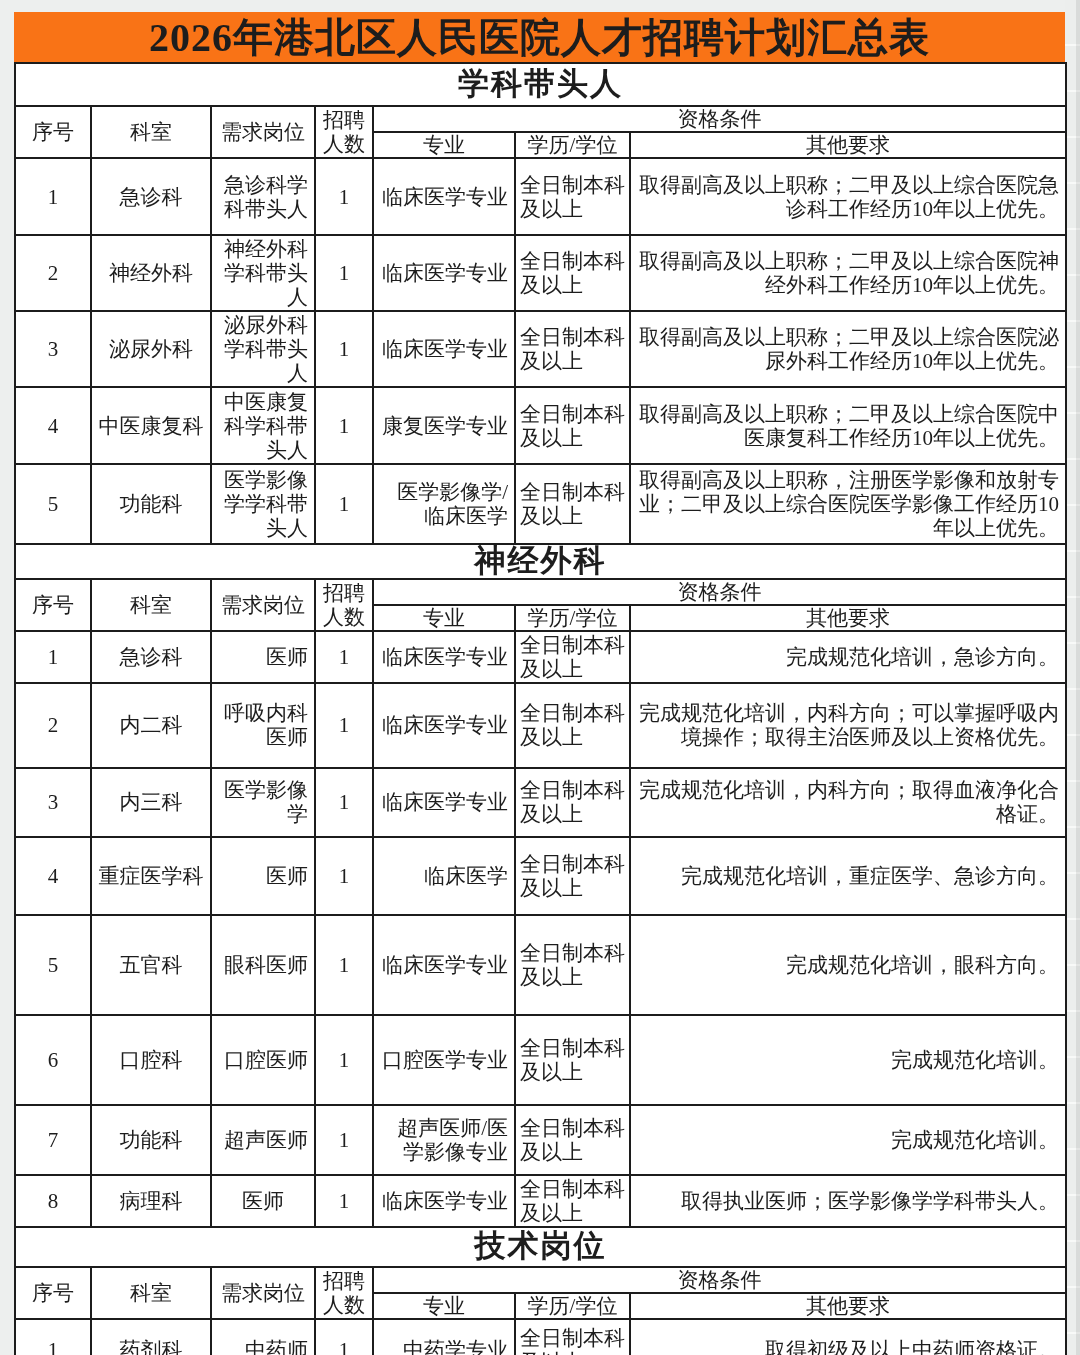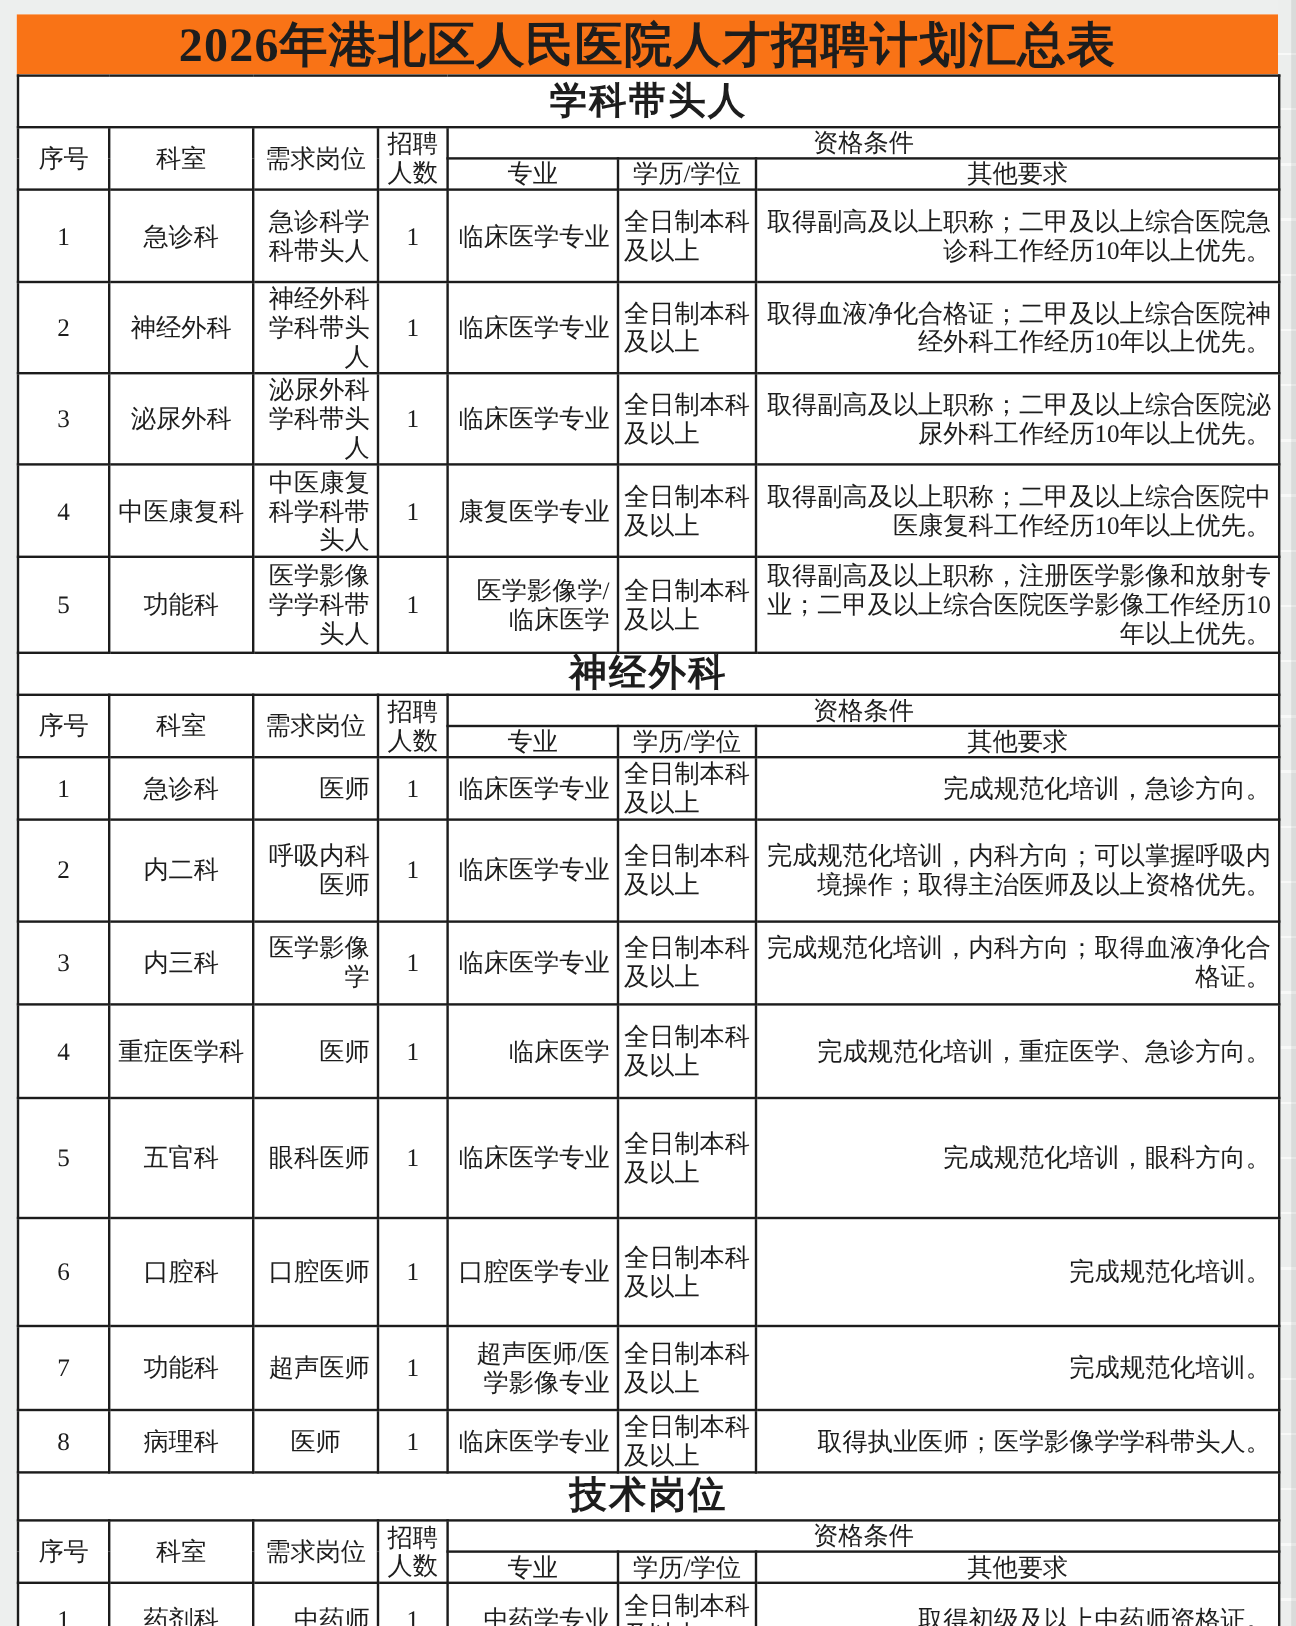--- a/index.html
+++ b/index.html
@@ -97,21 +97,21 @@
         <td class="edu">全日制本科及以上</td>
         <td class="left">取得副高及以上职称；二甲及以上综合医院急诊科工作经历10年以上优先。</td>
       </tr>
       <tr style="height:75px">
         <td class="center">2</td>
         <td class="center">神经外科</td>
         <td class="left">神经外科学科带头人</td>
         <td class="center">1</td>
         <td class="left">临床医学专业</td>
         <td class="edu">全日制本科及以上</td>
-        <td class="left">取得血液净化合格证；二甲及以上综合医院神经外科工作经历10年以上优先。</td>
+        <td class="left">取得副高及以上职称；二甲及以上综合医院神经外科工作经历10年以上优先。</td>
       </tr>
       <tr style="height:75px">
         <td class="center">3</td>
         <td class="center">泌尿外科</td>
         <td class="left">泌尿外科学科带头人</td>
         <td class="center">1</td>
         <td class="left">临床医学专业</td>
         <td class="edu">全日制本科及以上</td>
         <td class="left">取得副高及以上职称；二甲及以上综合医院泌尿外科工作经历10年以上优先。</td>
       </tr>

